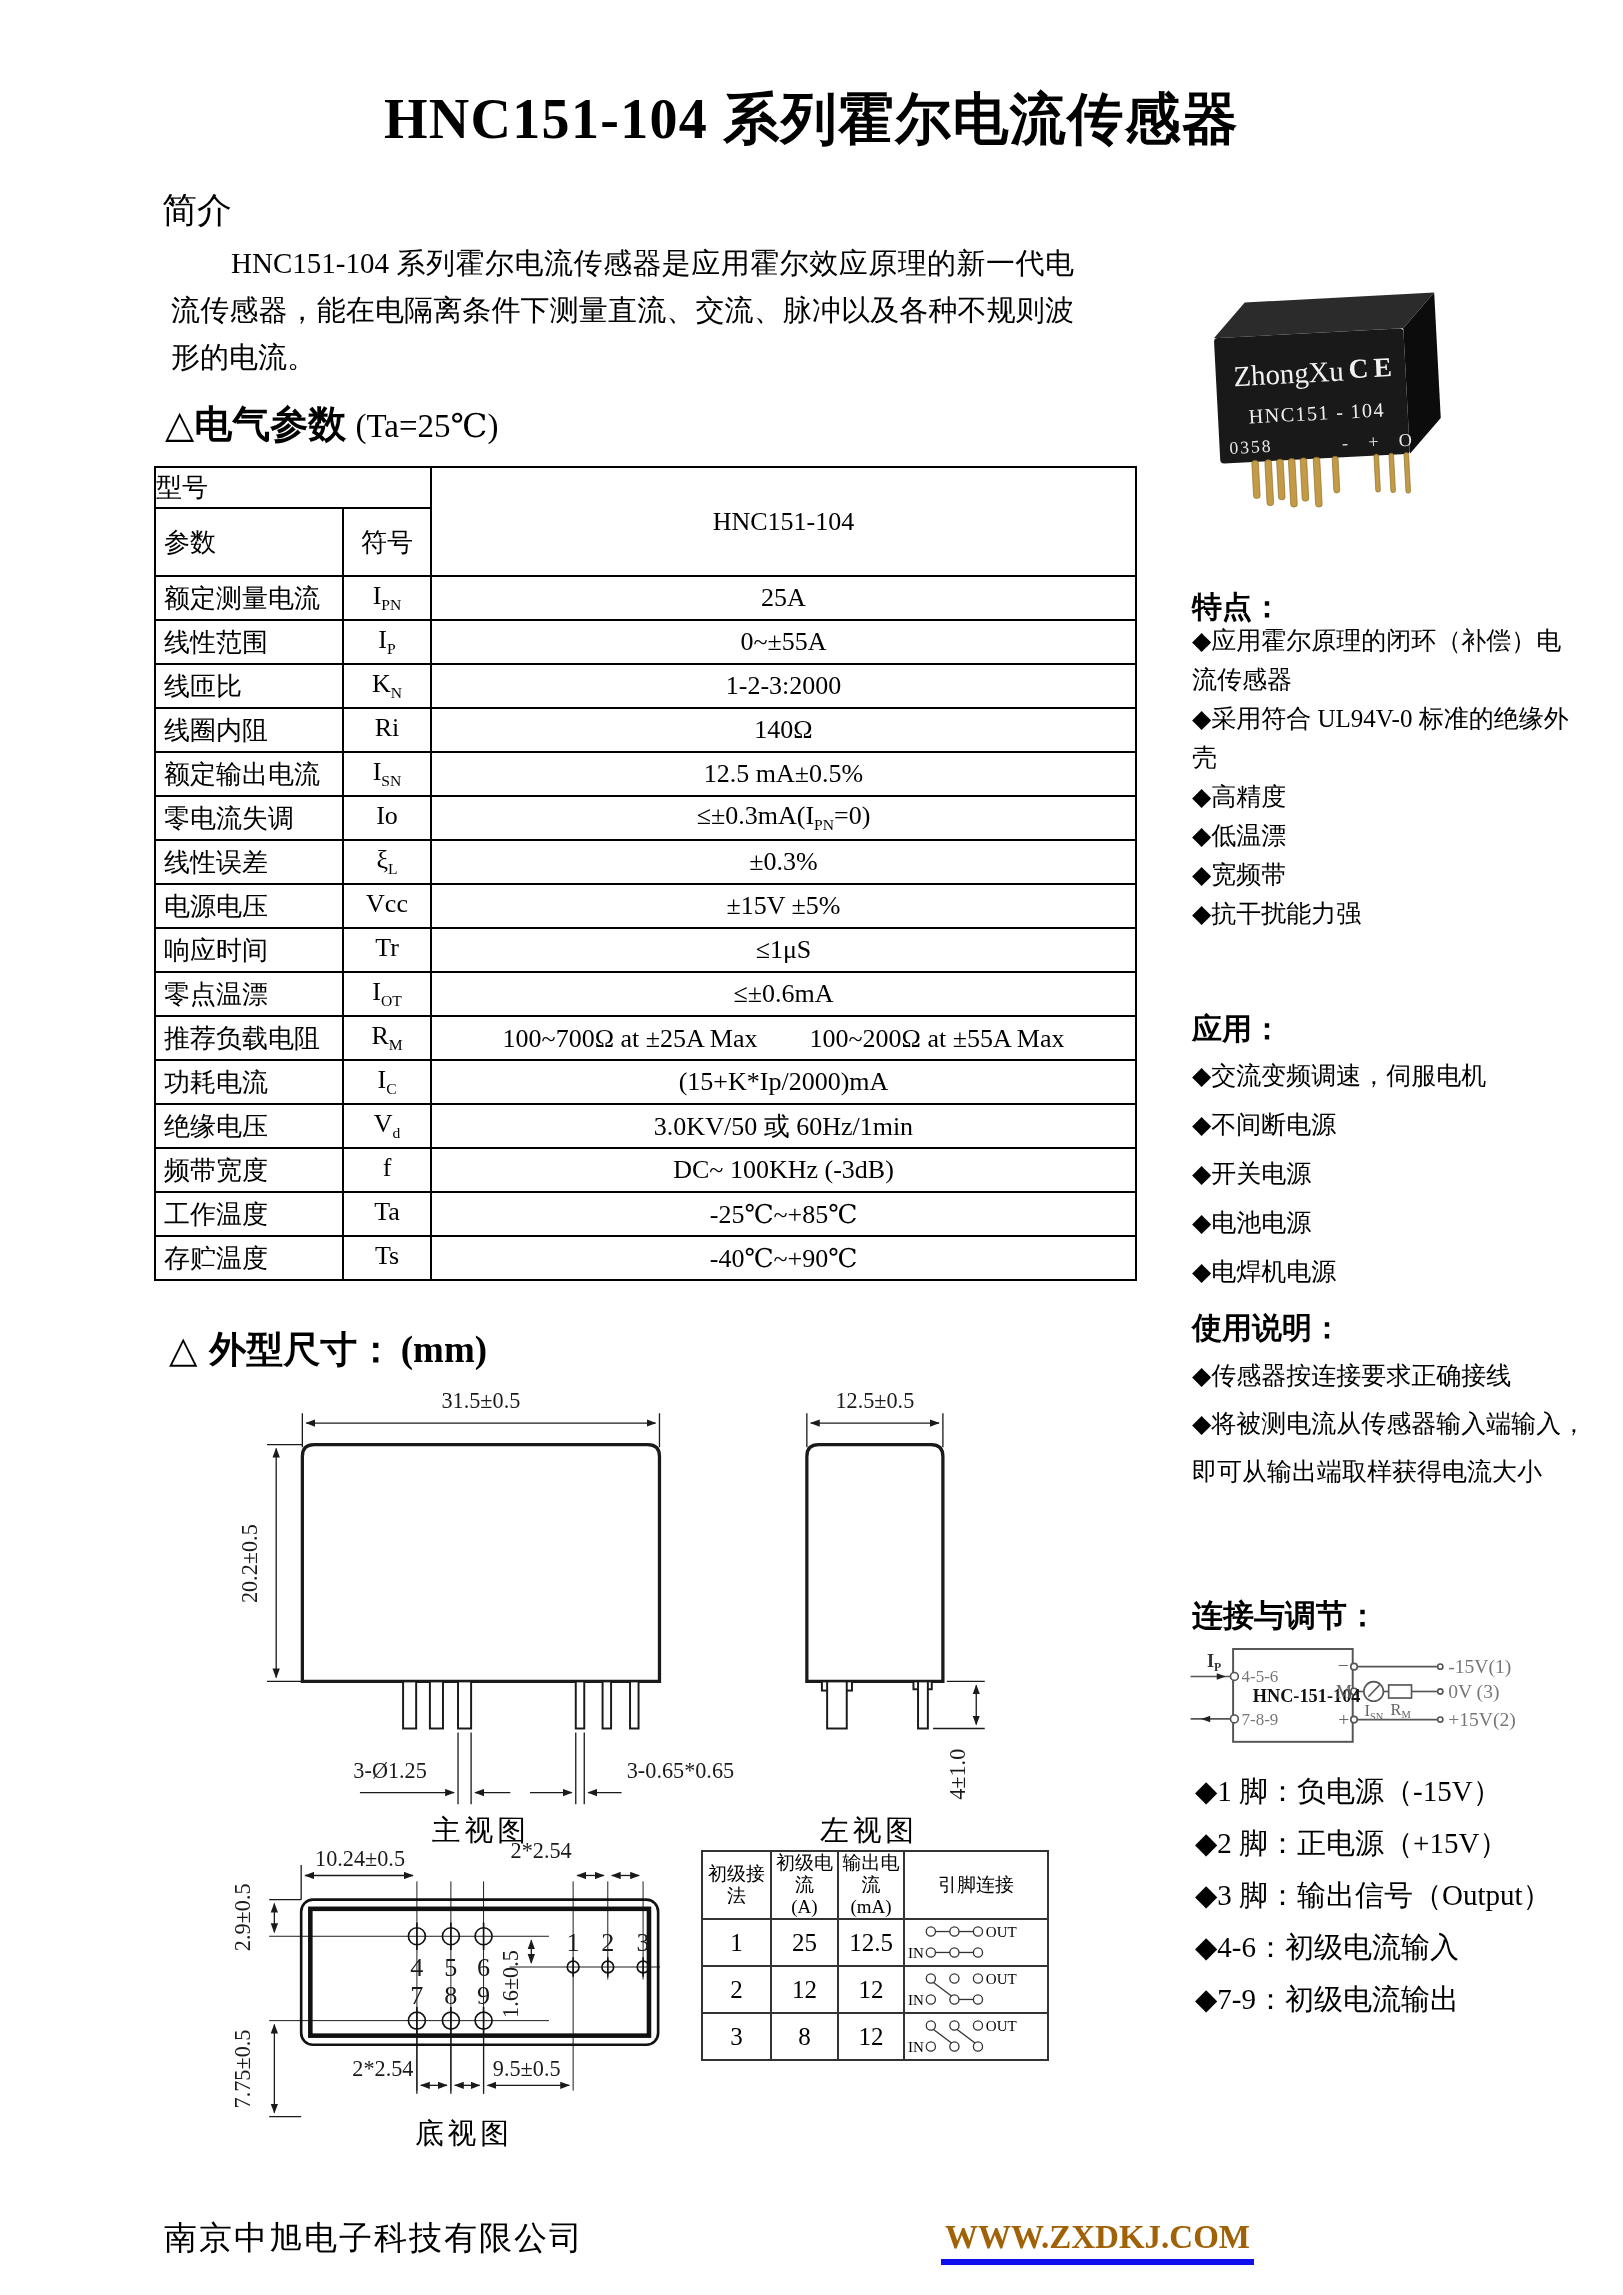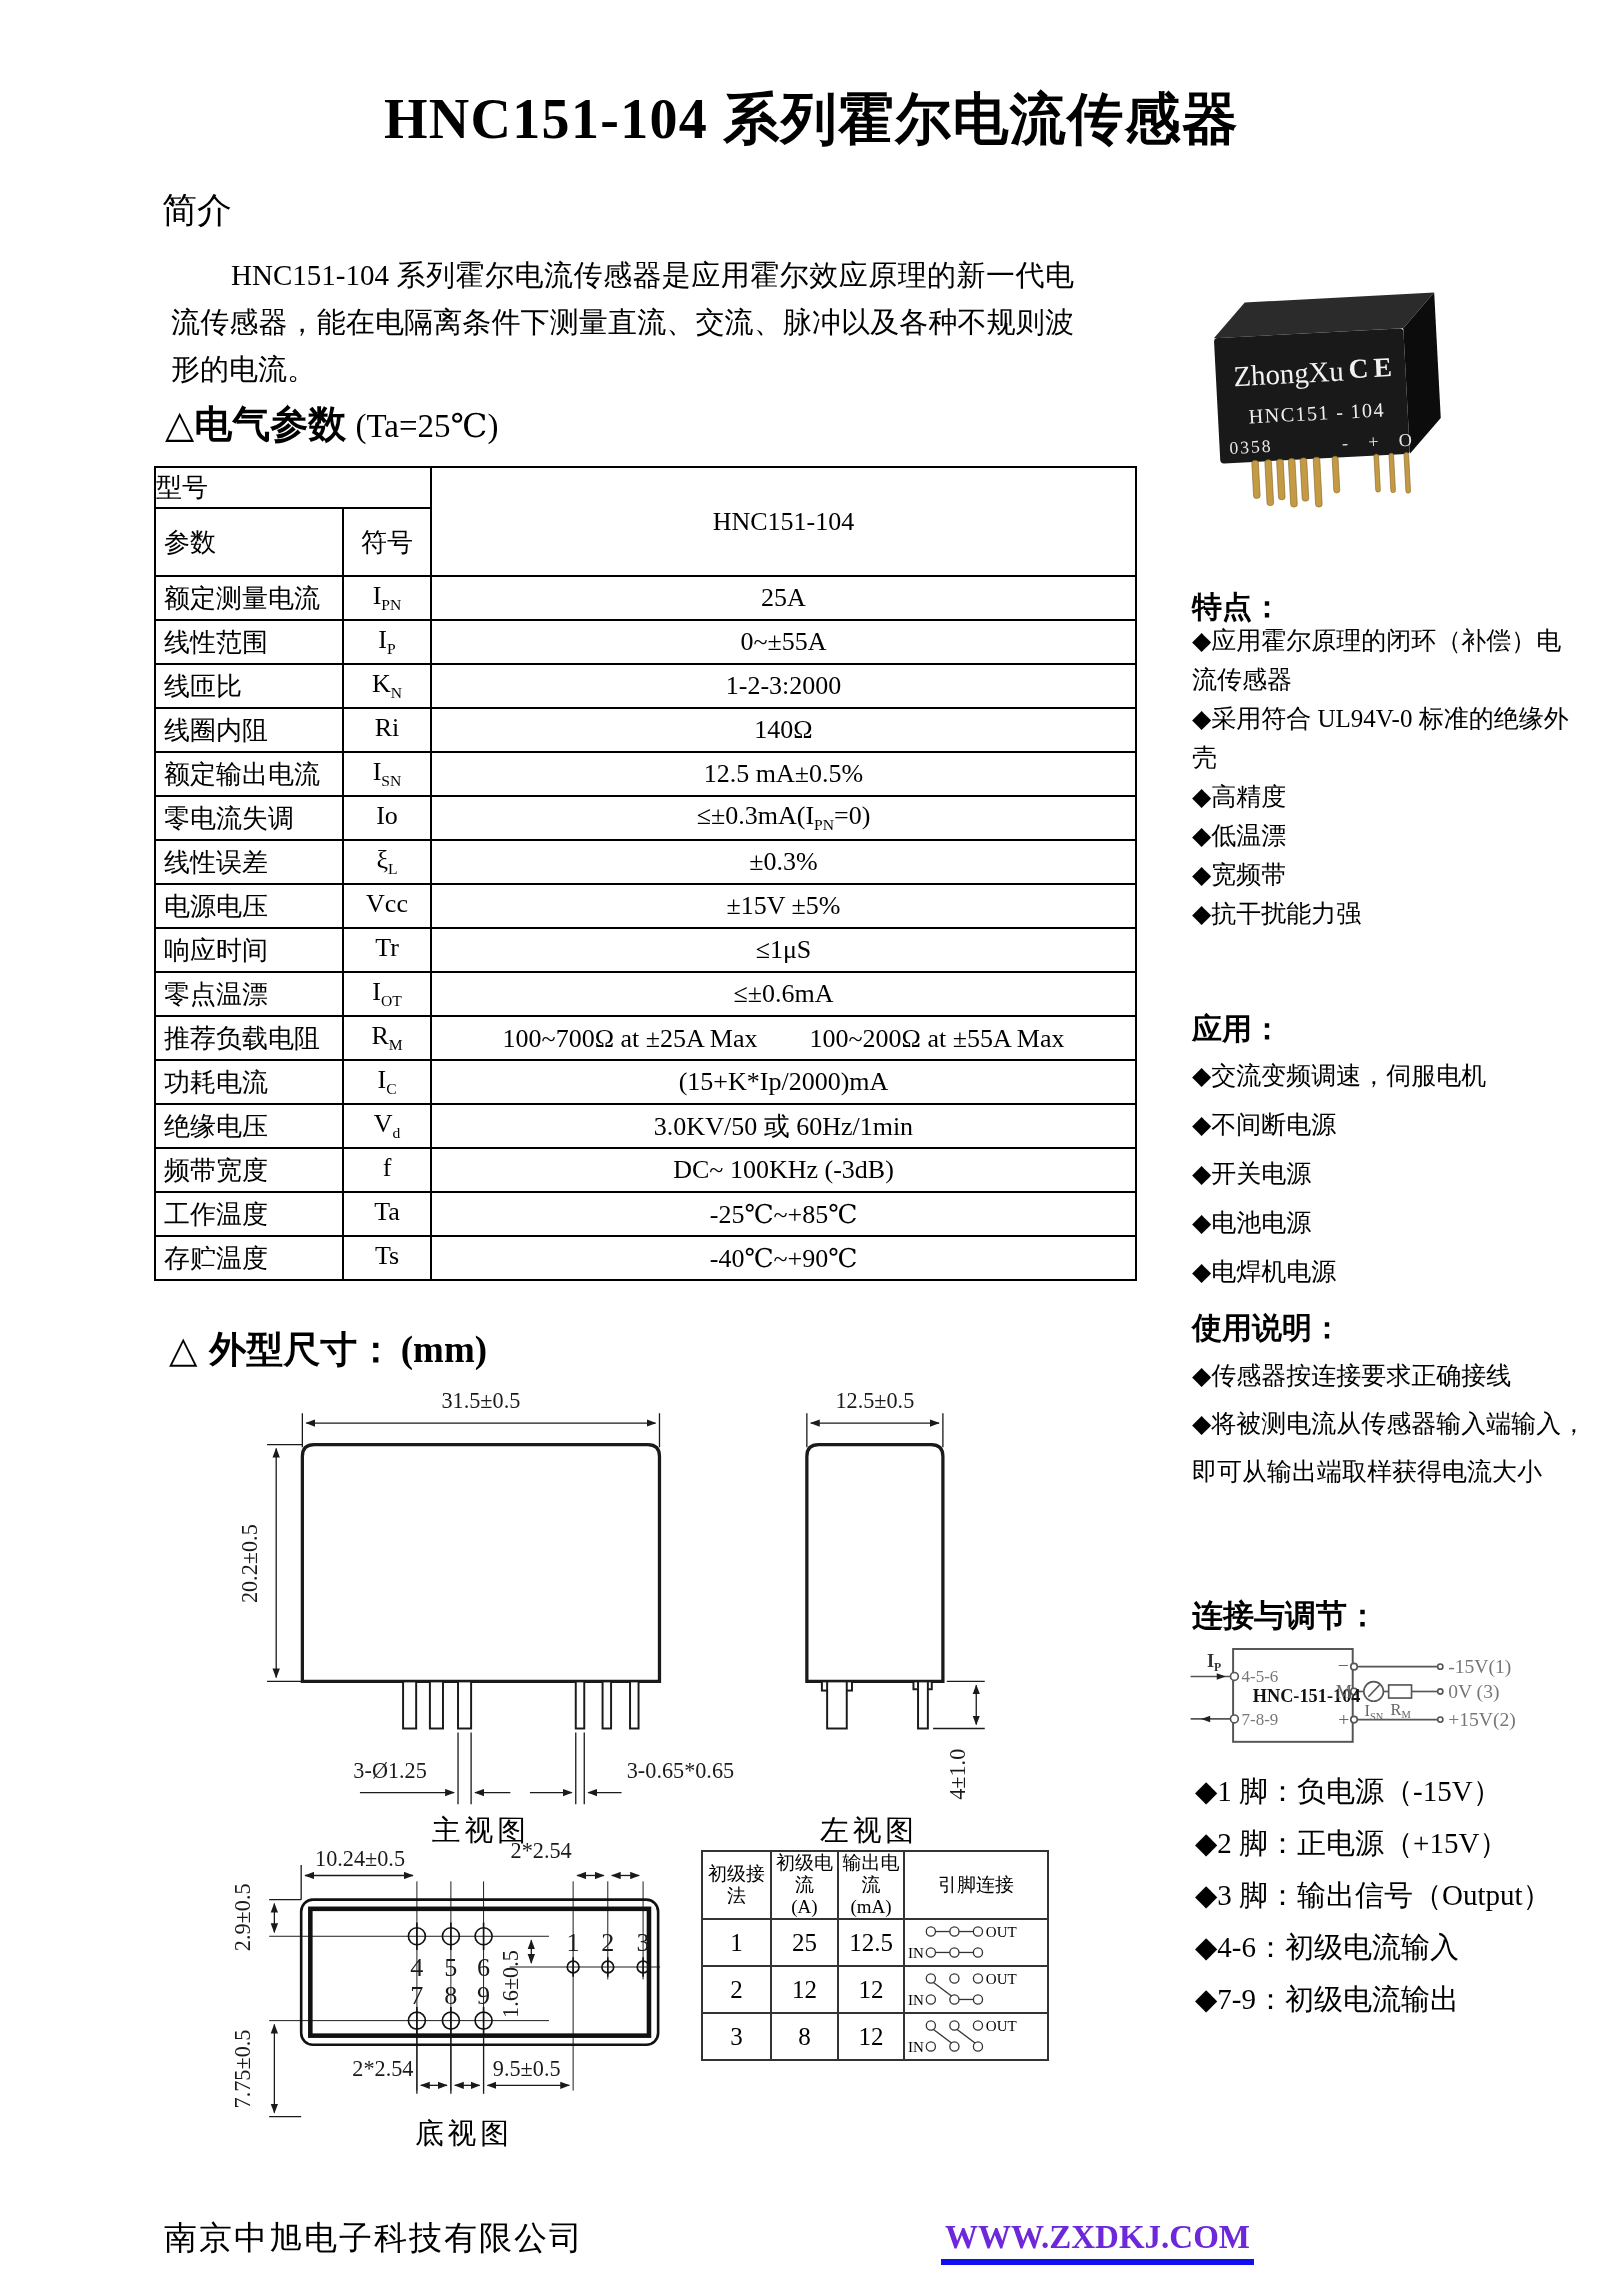--- a/index.html
+++ b/index.html
@@ -3,21 +3,21 @@
 <meta charset="utf-8">
 <style>
   html,body{margin:0;padding:0;background:#777;}
   .page{position:relative;width:1623px;height:2295px;background:#ffffff;
         font-family:"Liberation Serif","DejaVu Serif",serif;color:#000;overflow:hidden;margin:0 auto;}
   .abs{position:absolute;}
   [data-interactable="true"]{cursor:pointer;}
 
   #title{top:82px;left:0;width:100%;text-align:center;font-size:56px;font-weight:bold;letter-spacing:1.3px;}
   #intro-h{left:162px;top:187px;font-size:35px;}
-  #intro-b{left:171px;top:252px;width:903px;font-size:29px;line-height:47px;text-indent:60px;text-align:justify;}
+  #intro-b{left:171px;top:240px;width:903px;font-size:29px;line-height:47px;text-indent:60px;text-align:justify;}
 
   #elec-h{left:165px;top:399px;font-size:38px;font-weight:bold;}
   #elec-h .cond{font-size:33px;font-weight:normal;margin-left:9.2px;}
 
   #spec{left:154px;top:466px;}
   table.spec{border-collapse:collapse;table-layout:fixed;width:981px;}
   table.spec td{border:2.6px solid #000;font-size:26px;padding:0;}
   table.spec tr.h1{height:41px;}
   table.spec tr.h2{height:68px;}
   table.spec tr.dr{height:44px;}
@@ -52,21 +52,21 @@
   #pintable{left:701px;top:1850px;border-radius:32px;}
   table.pt{border-collapse:collapse;table-layout:fixed;width:345px;font-family:inherit;}
   table.pt td{border:2px solid #333;text-align:center;padding:0;}
   table.pt tr.ph{height:55px;}
   table.pt tr.pr{height:47px;}
   .pt .hh{font-size:19px;line-height:22px;}
   .pt .num{font-size:25px;}
 
   #footer-company{left:164px;top:2216px;font-size:33px;letter-spacing:2px;}
   #footer-site{left:941px;top:2219px;width:313px;text-align:center;font-size:33px;font-weight:bold;
-               color:#6d28d9;border-bottom:6.5px solid #1010ee;padding-bottom:2.6px;}
+               color:#a16207;border-bottom:6.5px solid #1010ee;padding-bottom:2.6px;}
 
   svg text{font-family:"Liberation Serif","DejaVu Serif",serif;}
   .dimtxt{font-size:34px;fill:#1a1a1a;}
   .captxt{font-size:44px;fill:#000;letter-spacing:6px;}
   .numtxt{font-size:40px;fill:#1a1a1a;}
 </style>
 </head>
 <body>
 
 <svg width="0" height="0" style="position:absolute">

